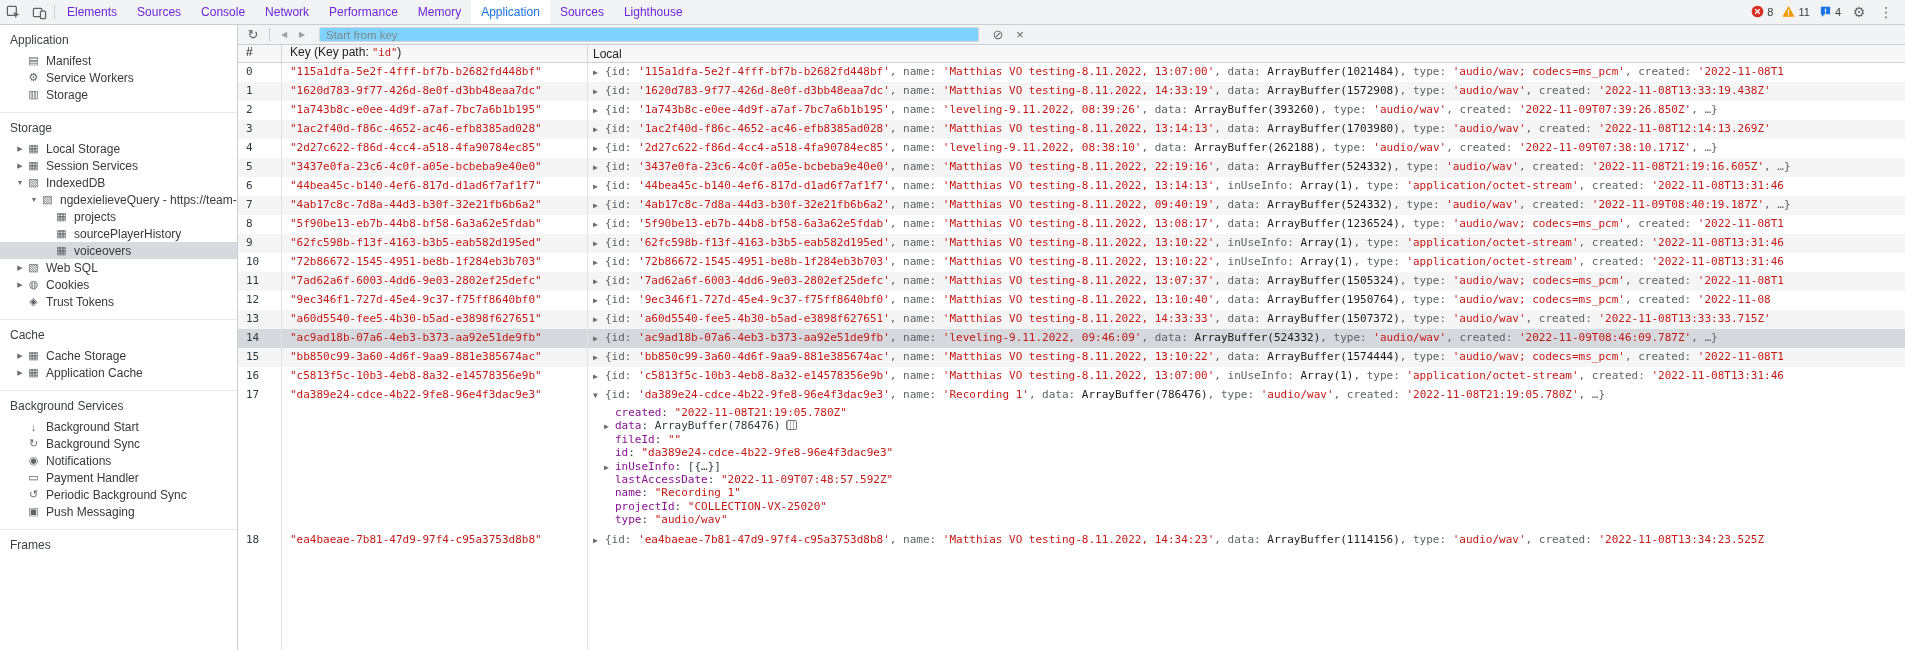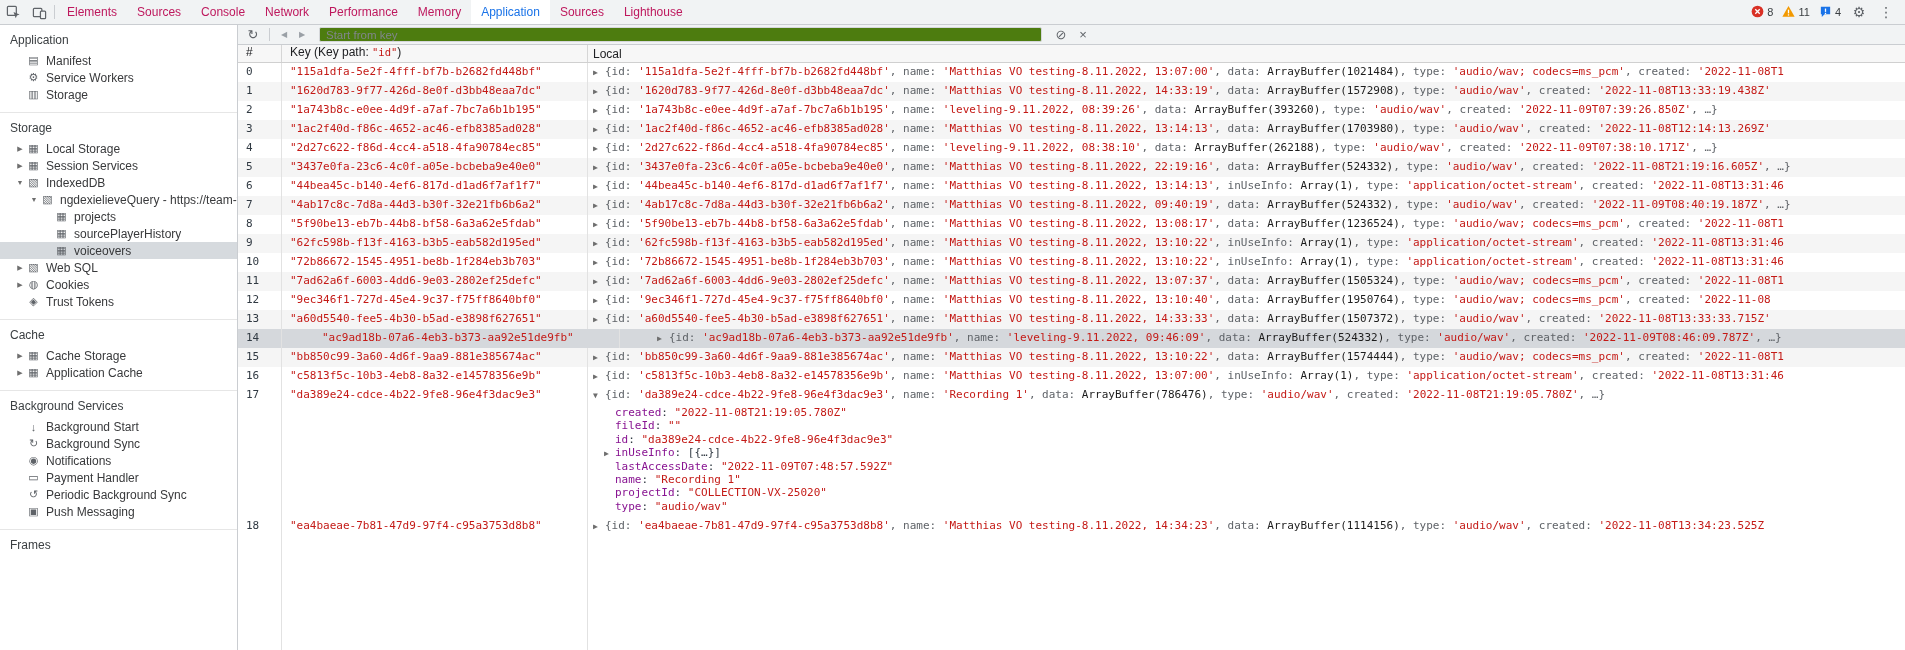--- a/index.html
+++ b/index.html
@@ -12,21 +12,21 @@
   .root { width:1905px; height:650px; display:flex; flex-direction:column; }
 
   
   .tabbar {
     height:25px; min-height:25px; background:#f1f3f4;
     border-bottom:1px solid #cacdd1; display:flex; align-items:stretch;
   }
   .tb-iconbtn { width:26px; display:flex; align-items:center; justify-content:center; color:#5f6368; }
   .tb-sep { width:1px; background:#cacdd1; margin:5px 2px; }
   .tabs { display:flex; align-items:stretch; }
-  .tab { display:flex; align-items:center; padding:0 10px; color:#be185d; white-space:nowrap; }
+  .tab { display:flex; align-items:center; padding:0 10px; color:#6d28d9; white-space:nowrap; }
   .tab.active { color:#1a73e8; background:#fff; }
   .tb-right { margin-left:auto; display:flex; align-items:center; gap:9px; padding-right:10px; }
   .badge { display:flex; align-items:center; gap:3px; color:#3c4043; font-size:11px; }
   .glyphbtn { color:#5f6368; font-size:14px; line-height:1; display:flex; align-items:center; justify-content:center; width:18px; }
 
   
   .split { flex:1; display:flex; min-height:0; }
 
   
   .sidebar { width:238px; min-width:238px; border-right:1px solid #cacdd1; background:#fff; overflow:hidden; }
@@ -41,40 +41,40 @@
   
   .main { flex:1; min-width:0; display:flex; flex-direction:column; background:#fff; }
   .toolbar {
     height:20px; min-height:20px; background:#f1f3f4; border-bottom:1px solid #cacdd1;
     display:flex; align-items:center; padding:0 4px;
   }
   .tbtn { width:22px; height:18px; display:flex; align-items:center; justify-content:center; color:#5f6368; font-size:13px; }
   .tbtn.nav { color:#9aa0a6; font-size:8px; width:18px; }
   .tsep { width:1px; height:13px; background:#cacdd1; margin:0 5px; }
   .key-input {
-    width:723px; height:15px; border:1px solid #d5d7da; border-radius:2px; background:#4d7c0f;
+    width:660px; height:15px; border:1px solid #d5d7da; border-radius:2px; background:#7dd3fc;
     margin:0 8px 0 8px; padding:0 6px; font-family:"Liberation Sans",sans-serif; font-size:11.5px; color:#202124; outline:none;
   }
   .key-input::placeholder { color:#80868b; }
 
   
   .grid { flex:1; min-height:0; display:flex; flex-direction:column; font-family:"DejaVu Sans Mono",monospace; font-size:11px; }
   .ghead {
     display:flex; height:18px; min-height:18px; background:#f7f7f7; border-bottom:1px solid #d0d0d0;
     font-family:"Liberation Sans",sans-serif; font-size:12px; color:#202124; align-items:center;
   }
   .c-idx { width:44px; min-width:44px; padding-left:8px; border-right:1px solid #e2e2e2; overflow:hidden; white-space:nowrap; align-self:stretch; }
   .c-key { width:306px; min-width:306px; padding-left:8px; border-right:1px solid #e2e2e2; overflow:hidden; white-space:nowrap; align-self:stretch; }
   .c-val { flex:1; min-width:0; padding-left:5px; overflow:hidden; white-space:nowrap; }
   .ghead .c-idx, .ghead .c-key { border-right:1px solid #d6d6d6; }
   .ghead .code { font-family:"DejaVu Sans Mono",monospace; font-size:10.5px; color:#c41a16; }
   .gbody { overflow:hidden; }
   .grow { display:flex; align-items:flex-start; line-height:18px; min-height:18px; }
   .grow.odd { background:#f5f5f5; }
-  .grow.selected { background:#d5d8dc;gap:32px; }
+  .grow.selected { background:#d5d8dc; }
   .grow .c-idx { color:#303942; }
   .grow .c-key { color:#c41a16; }
   .pline { white-space:nowrap; overflow:hidden; }
   .tri { display:inline-block; width:12px; font-size:8px; color:#6e6e6e; }
   .seg-p { color:#5f6368; }
   .seg-s { color:#c41a16; }
   .seg-o { color:#1c1c1c; }
   .xblock { padding:1px 0 4px 11px; }
   .xline { line-height:13.4px; height:13.4px; white-space:nowrap; }
   .xarrow { display:inline-block; width:11px; font-size:8px; color:#6e6e6e; }
@@ -411,20 +411,21 @@
                 <div class="pline"><span class="tri">▶</span><span class="seg-p">{id: </span><span class="seg-s">'c5813f5c-10b3-4eb8-8a32-e14578356e9b'</span><span class="seg-p">, name: </span><span class="seg-s">'Matthias VO testing-8.11.2022, 13:07:00'</span><span class="seg-p">, inUseInfo: </span><span class="seg-o">Array(1)</span><span class="seg-p">, type: </span><span class="seg-s">'application/octet-stream'</span><span class="seg-p">, created: </span><span class="seg-s">'2022-11-08T13:31:46</span></div>
               </div>
             </div>
             <div class="grow">
               <div class="c-idx">17</div>
               <div class="c-key">"da389e24-cdce-4b22-9fe8-96e4f3dac9e3"</div>
               <div class="c-val">
                 <div class="pline"><span class="tri">▼</span><span class="seg-p">{id: </span><span class="seg-s">'da389e24-cdce-4b22-9fe8-96e4f3dac9e3'</span><span class="seg-p">, name: </span><span class="seg-s">'Recording 1'</span><span class="seg-p">, data: </span><span class="seg-o">ArrayBuffer(786476)</span><span class="seg-p">, type: </span><span class="seg-s">'audio/wav'</span><span class="seg-p">, created: </span><span class="seg-s">'2022-11-08T21:19:05.780Z'</span><span class="seg-p">, …}</span></div>
                 <div class="xblock">
                   <div class="xline"><span class="xarrow"></span><span class="xname">created</span><span class="xcolon">: </span><span class="xval-s">"2022-11-08T21:19:05.780Z"</span></div>
+                  <div class="xline"><span class="xarrow">▶</span><span class="xname">data</span><span class="xcolon">: </span><span class="xval-o">ArrayBuffer(786476)</span><span class="mem-icon"></span></div>
                   <div class="xline"><span class="xarrow"></span><span class="xname">fileId</span><span class="xcolon">: </span><span class="xval-s">""</span></div>
                   <div class="xline"><span class="xarrow"></span><span class="xname">id</span><span class="xcolon">: </span><span class="xval-s">"da389e24-cdce-4b22-9fe8-96e4f3dac9e3"</span></div>
                   <div class="xline"><span class="xarrow">▶</span><span class="xname">inUseInfo</span><span class="xcolon">: </span><span class="xval-o">[{…}]</span></div>
                   <div class="xline"><span class="xarrow"></span><span class="xname">lastAccessDate</span><span class="xcolon">: </span><span class="xval-s">"2022-11-09T07:48:57.592Z"</span></div>
                   <div class="xline"><span class="xarrow"></span><span class="xname">name</span><span class="xcolon">: </span><span class="xval-s">"Recording 1"</span></div>
                   <div class="xline"><span class="xarrow"></span><span class="xname">projectId</span><span class="xcolon">: </span><span class="xval-s">"COLLECTION-VX-25020"</span></div>
                   <div class="xline"><span class="xarrow"></span><span class="xname">type</span><span class="xcolon">: </span><span class="xval-s">"audio/wav"</span></div>
                 </div>
               </div>
             </div>

